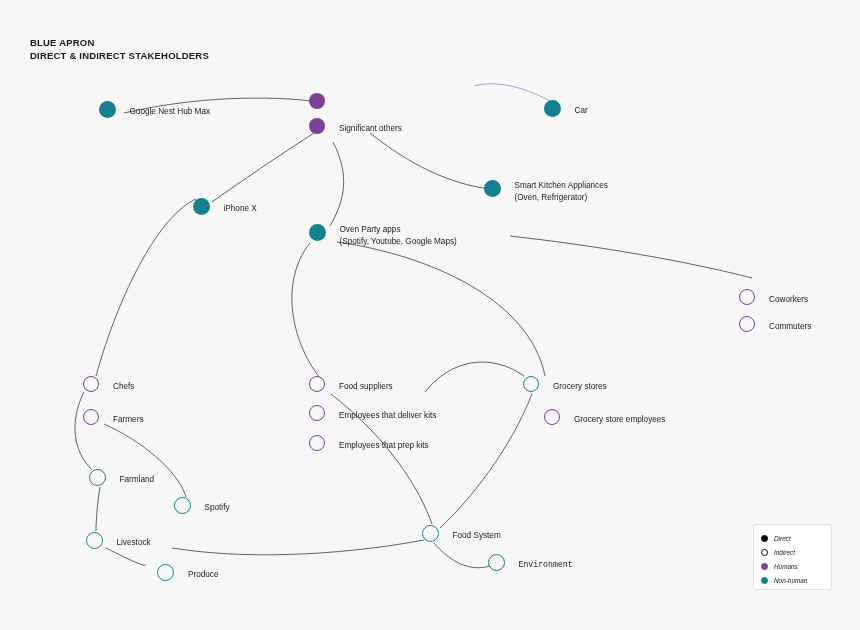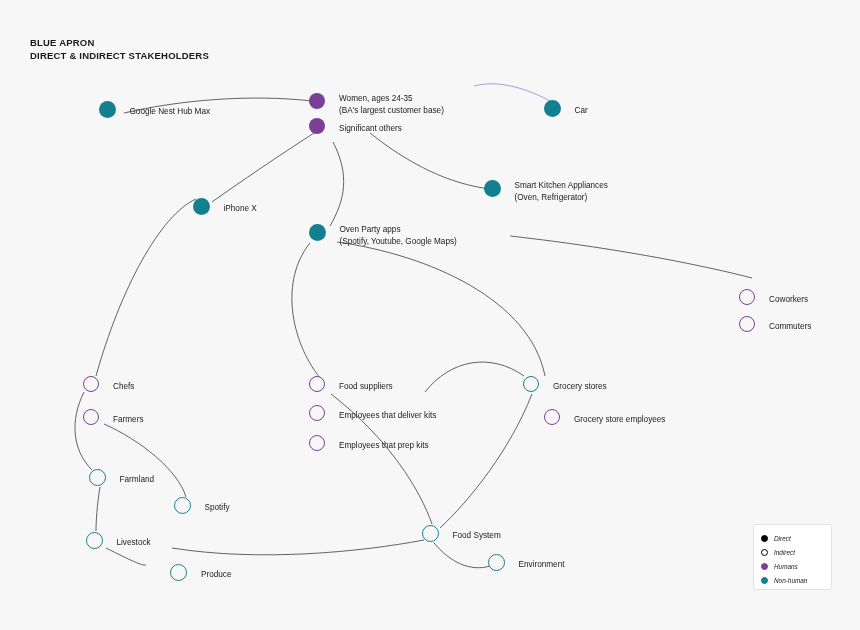--- a/index.html
+++ b/index.html
@@ -112,22 +112,20 @@
   <div class="title">BLUE APRON
 DIRECT &amp; INDIRECT STAKEHOLDERS</div>
 
   <div id="nodes">
       <div class="node" style="left: 98.5px; top: 100.5px;">
         <span class="dot" style="width: 17px; height: 17px; background: rgb(19, 128, 143); border: 0px solid rgb(19, 128, 143);"></span>
         <span class="lbl" style="margin-left: 14px; margin-top: 4.5px;">Google Nest Hub Max</span>
       </div>
       <div class="node" style="left: 309px; top: 93px;">
         <span class="dot" style="width: 16px; height: 16px; background: rgb(123, 63, 152); border: 0px solid rgb(123, 63, 152);"></span>
-        <span class="lbl" style="margin-left: 14px; margin-top: -1px;">Women, ages 24-35
-(BA's largest customer base)</span>
       </div>
       <div class="node" style="left: 543.5px; top: 99.5px;">
         <span class="dot" style="width: 17px; height: 17px; background: rgb(19, 128, 143); border: 0px solid rgb(19, 128, 143);"></span>
         <span class="lbl" style="margin-left: 14px; margin-top: 4.5px;">Car</span>
       </div>
       <div class="node" style="left: 309px; top: 118px;">
         <span class="dot" style="width: 16px; height: 16px; background: rgb(123, 63, 152); border: 0px solid rgb(123, 63, 152);"></span>
         <span class="lbl" style="margin-left: 14px; margin-top: 4px;">Significant others</span>
       </div>
       <div class="node" style="left: 483.5px; top: 179.5px;">
@@ -189,25 +187,25 @@
         <span class="lbl" style="margin-left: 14px; margin-top: 4.5px;">Spotify</span>
       </div>
       <div class="node" style="left: 421.5px; top: 524.5px; align-items: flex-end;">
         <span class="dot" style="width: 17px; height: 17px; background: rgb(247, 247, 247); border: 1.6px solid rgb(19, 128, 143);"></span>
         <span class="lbl" style="margin-left: 14px; margin-top: 4.5px;">Food System</span>
       </div>
       <div class="node" style="left: 85.5px; top: 531.5px;">
         <span class="dot" style="width: 17px; height: 17px; background: rgb(247, 247, 247); border: 1.6px solid rgb(19, 128, 143);"></span>
         <span class="lbl" style="margin-left: 14px; margin-top: 4.5px;">Livestock</span>
       </div>
-      <div class="node" style="left: 487.5px; top: 553.5px;">
+      <div class="node" style="left: 487.5px; top: 553.5px; font-family: Liberation Mono, monospace;">
         <span class="dot" style="width: 17px; height: 17px; background: rgb(247, 247, 247); border: 1.6px solid rgb(19, 128, 143);"></span>
         <span class="lbl" style="margin-left: 14px; margin-top: 4.5px;">Environment</span>
       </div>
-      <div class="node" style="left: 134px; top: 563.5px; padding-left: 36px;">
+      <div class="node" style="left: 121px; top: 563.5px; padding-left: 36px;">
         <span class="dot" style="width: 17px; height: 17px; background: rgb(247, 247, 247); border: 1.6px solid rgb(19, 128, 143);"></span>
         <span class="lbl" style="margin-left: 14px; margin-top: 4.5px;">Produce</span>
       </div>
     </div>
 
   <div class="legend">
     <div class="legend-row">
       <span class="legend-dot" style="background:#000;border:1px solid #000;"></span>
       <span class="legend-lbl">Direct</span>
     </div>

